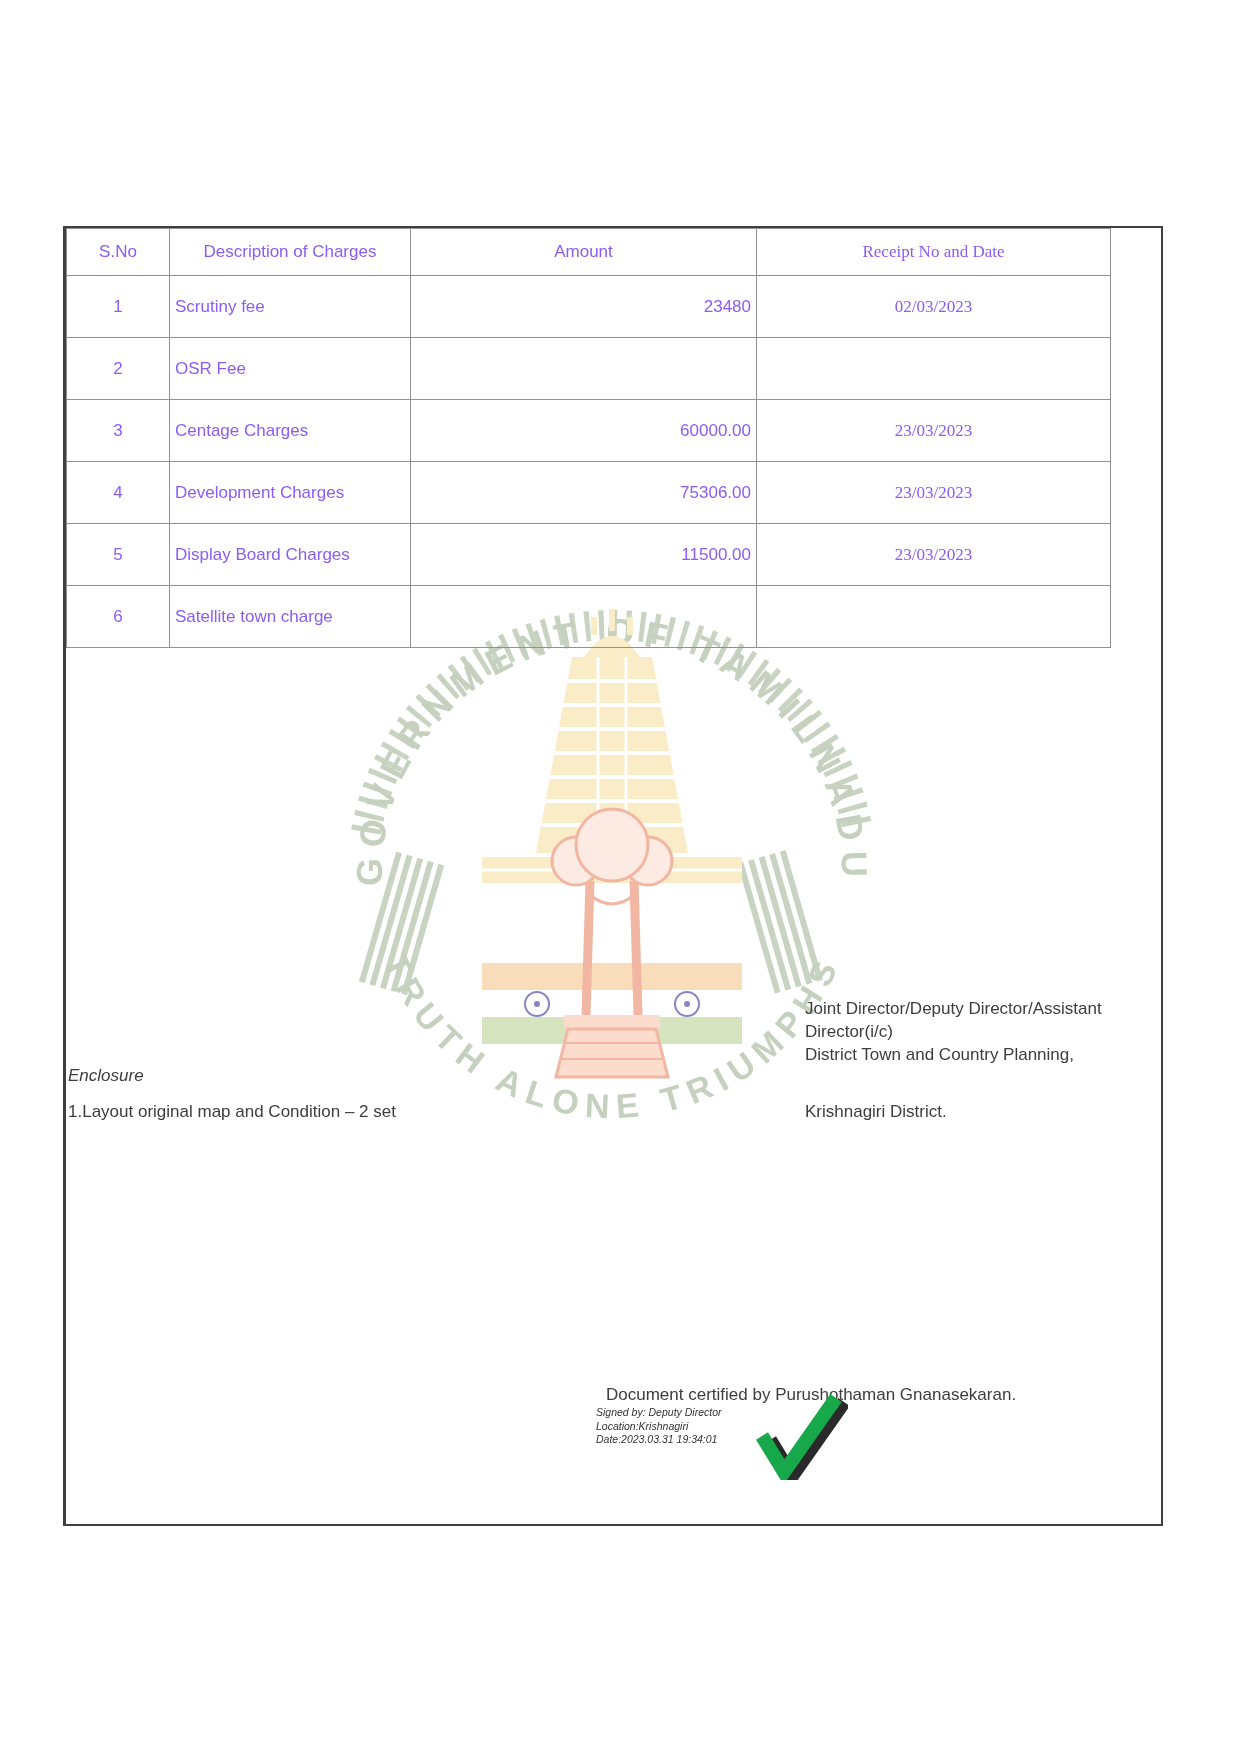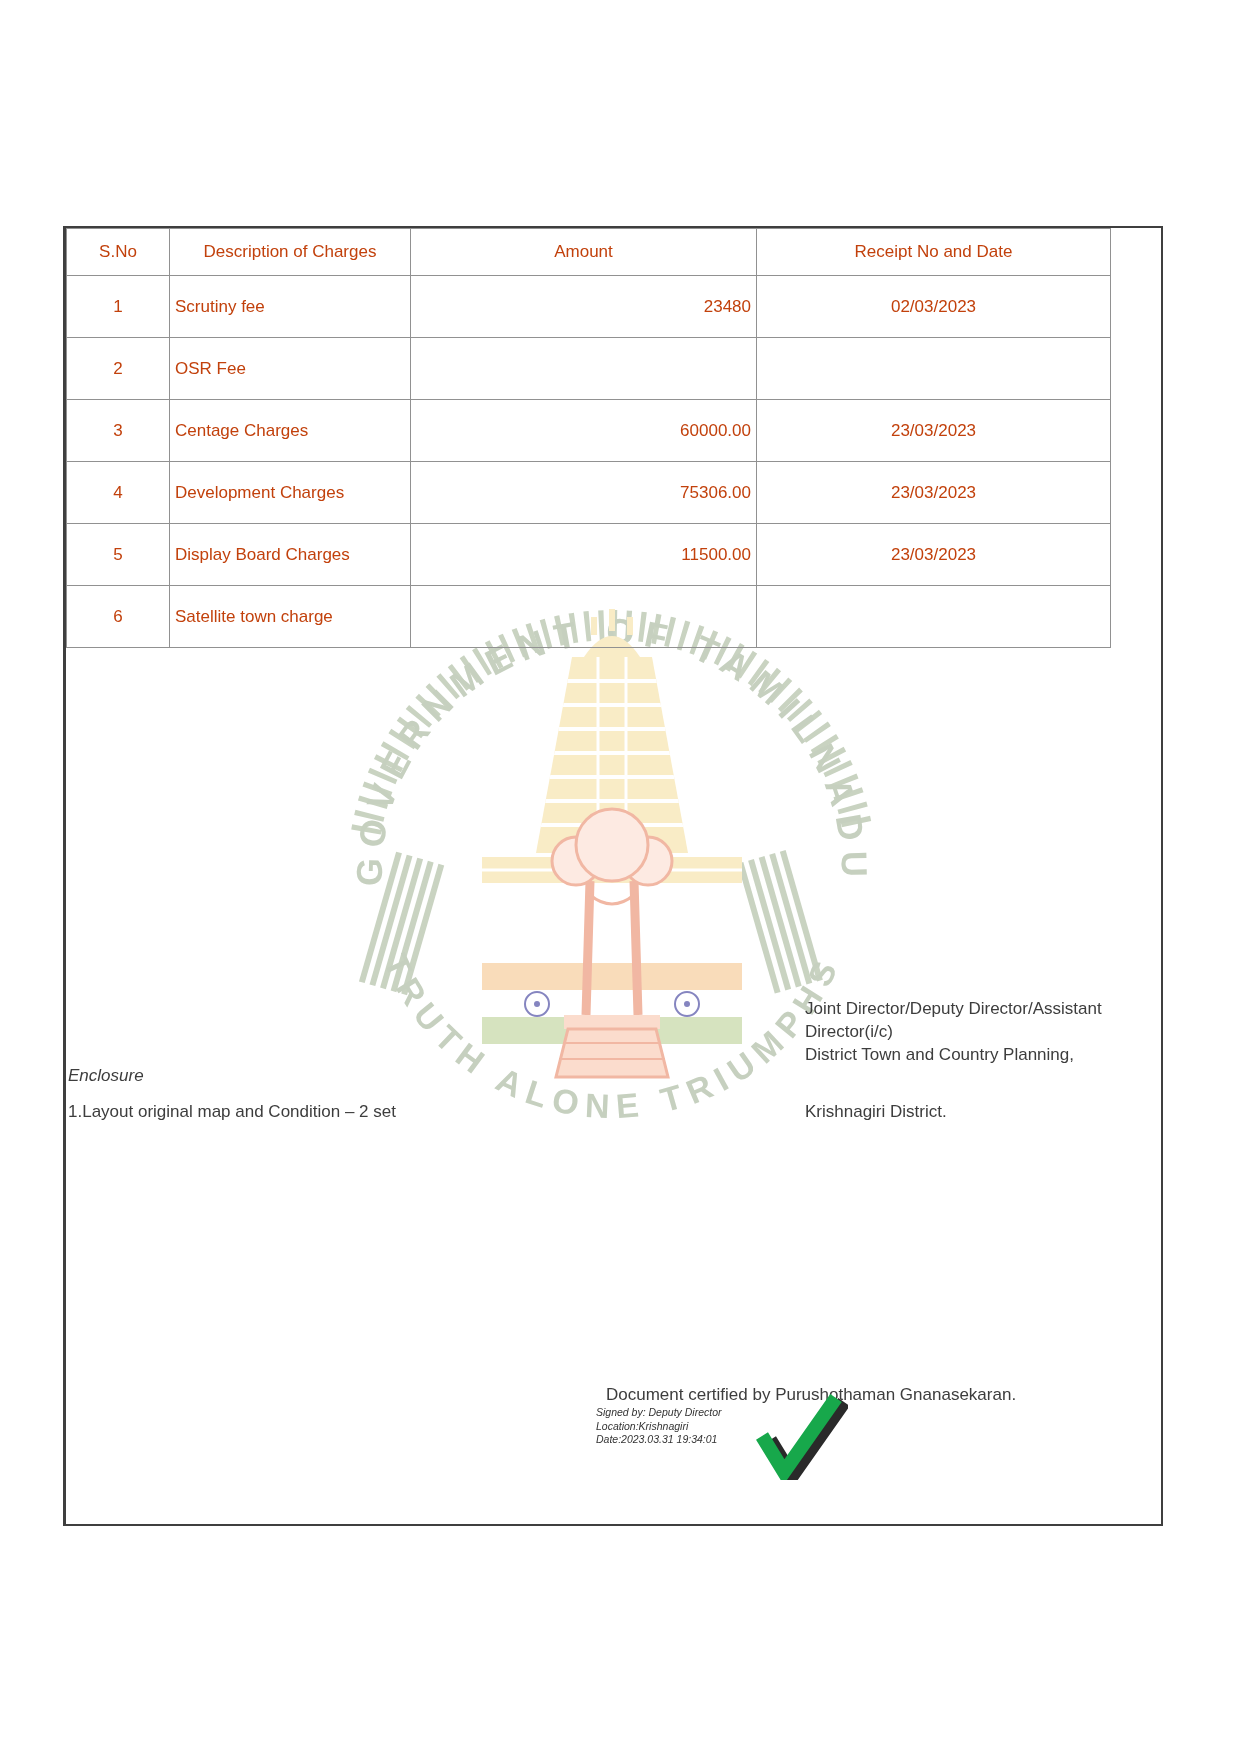--- a/index.html
+++ b/index.html
@@ -12,33 +12,33 @@
   
   #page-border{
     left:63px;top:226px;width:1100px;height:1300px;
     border:2px solid #3f3f3f;border-left-width:3px;
     box-sizing:border-box;z-index:2;pointer-events:none;
   }
   
   #charges-table{
     left:66px;top:228px;z-index:3;
     border-collapse:collapse;table-layout:fixed;
-    font-size:17px;color:#c2410c;background:transparent;
+    font-size:17px;color:#8b5cf6;background:transparent;
   }
   #charges-table td,#charges-table th{
     border:1px solid #919191;vertical-align:middle;
     padding:0 5px;background:transparent;font-weight:normal;
     overflow:hidden;white-space:nowrap;
   }
   #charges-table th{height:46px;text-align:center;}
   #charges-table td{height:61px;}
   .col-sno{width:92px;text-align:center;}
   .col-desc{width:230px;text-align:left;margin-left:16px;}
   .col-amt{width:335px;text-align:right;}
-  .col-rcpt{width:343px;text-align:center;}
+  .col-rcpt{width:343px;text-align:center;font-family:Liberation Serif, serif;}
   
   .txt{font-size:17px;line-height:23px;z-index:3;}
   #signatory-block{left:805px;top:997px;width:370px;}
   #district-line{left:805px;top:1100px;width:370px;}
   #enclosure-label{left:68px;top:1064px;font-style:italic;}
   #enclosure-item{left:68px;top:1100px;}
   #cert-line{left:606px;top:1385px;font-size:17px;z-index:3;}
   #sig-details{
     left:589px;top:1406px;z-index:3;
     font-size:10.5px;font-style:italic;line-height:13.5px;color:#333333;margin-left:7px;

